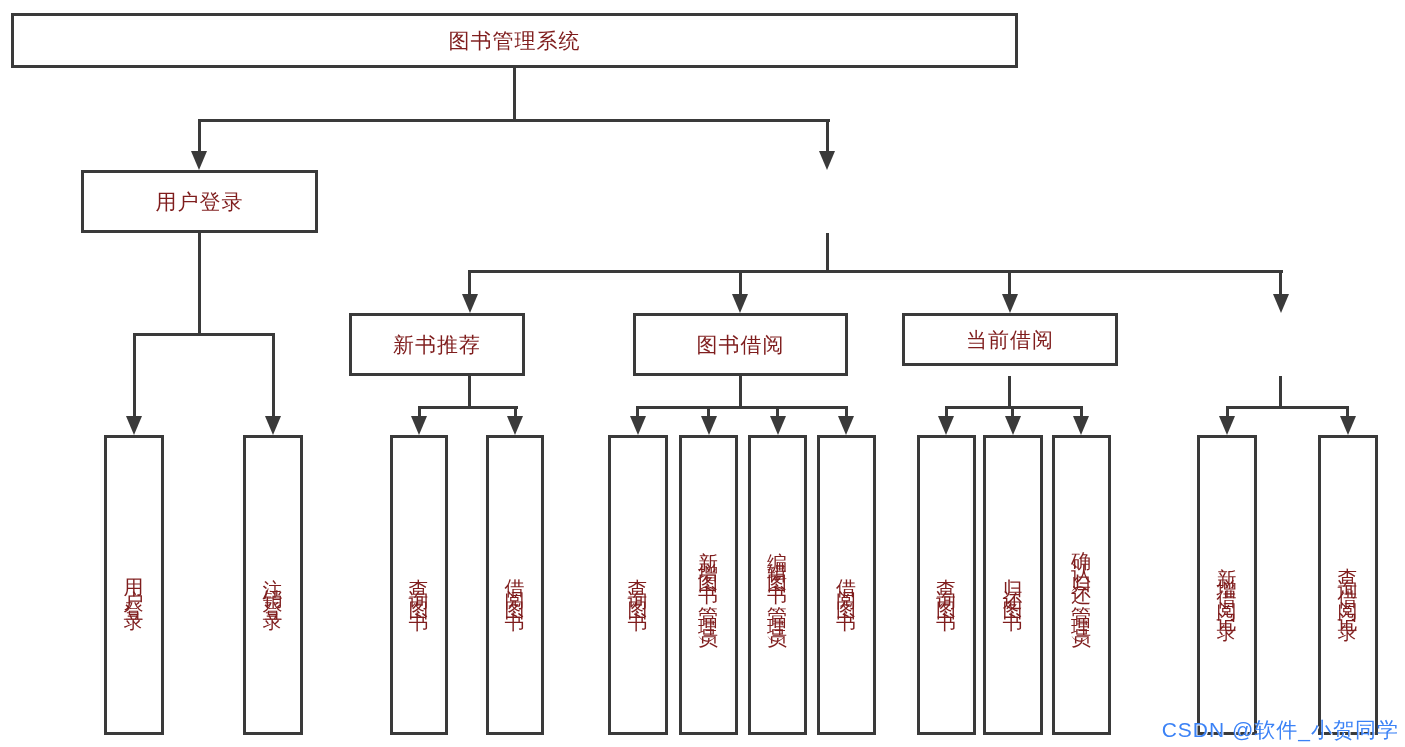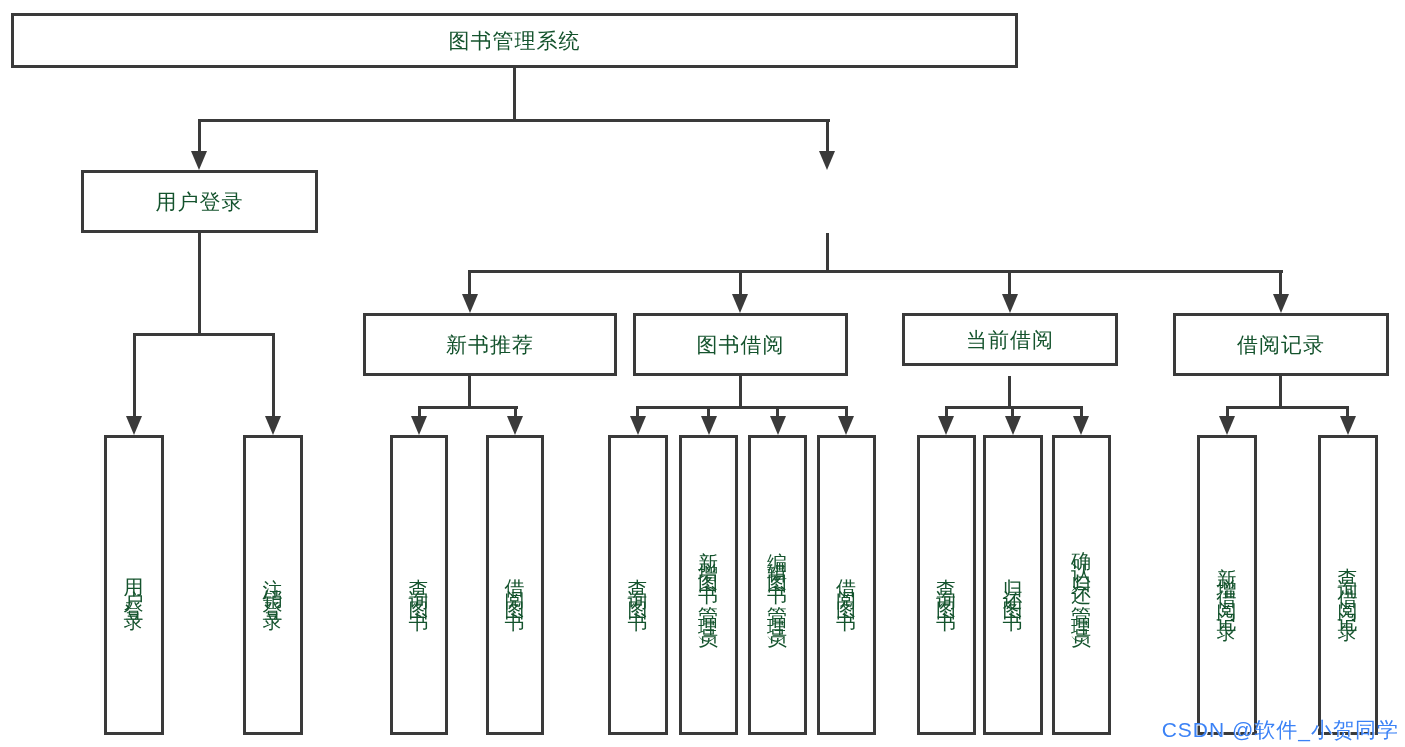--- a/index.html
+++ b/index.html
@@ -3,21 +3,21 @@
 <meta charset="utf-8">
 <style>
   html,body{margin:0;padding:0;background:#ffffff;}
   .canvas{
     position:relative;width:1405px;height:747px;background:#ffffff;
     font-family:"Liberation Sans","DejaVu Sans",sans-serif;overflow:hidden;
   }
   .node{
     position:absolute;box-sizing:border-box;background:#ffffff;
     border:3px solid #3a3a3a;display:flex;align-items:center;justify-content:center;
-    font-size:21px;color:#14532d;letter-spacing:1px;white-space:nowrap;
+    font-size:21px;color:#7f1d1d;letter-spacing:1px;white-space:nowrap;
   }
   .vnode{font-size:20px;}
   .vtext{
     writing-mode:vertical-rl;text-orientation:mixed;
     letter-spacing:11px;line-height:1;display:block;
   }
   .line{position:absolute;background:#3a3a3a;}
   .arrow{
     position:absolute;width:0;height:0;
     border-left:8px solid transparent;border-right:8px solid transparent;
@@ -59,31 +59,28 @@
   <div class="line" style="left:468px;top:270px;width:815px;height:3px"></div>
   <div class="line" style="left:468px;top:270px;width:3px;height:26px"></div>
   <div class="arrow" style="left:462px;top:294px"></div>
   <div class="line" style="left:739px;top:270px;width:3px;height:26px"></div>
   <div class="arrow" style="left:732px;top:294px"></div>
   <div class="line" style="left:1008px;top:270px;width:3px;height:26px"></div>
   <div class="arrow" style="left:1002px;top:294px"></div>
   <div class="line" style="left:1279px;top:270px;width:3px;height:26px"></div>
   <div class="arrow" style="left:1273px;top:294px"></div>
 
-  <div class="node" style="left:363px;top:313px;width:254px;height:63px">
+  <div class="node" style="left:349px;top:313px;width:176px;height:63px">
     <span>新书推荐</span>
   </div>
   <div class="node" style="left:633px;top:313px;width:215px;height:63px">
     <span>图书借阅</span>
   </div>
   <div class="node" style="left:902px;top:313px;width:216px;height:53px">
     <span>当前借阅</span>
-  </div>
-  <div class="node" style="left:1173px;top:313px;width:216px;height:63px">
-    <span>借阅记录</span>
   </div>
 
   <div class="line" style="left:468px;top:376px;width:3px;height:33px"></div>
   <div class="line" style="left:418px;top:406px;width:100px;height:3px"></div>
   <div class="line" style="left:418px;top:406px;width:3px;height:12px"></div>
   <div class="arrow" style="left:411px;top:416px"></div>
   <div class="line" style="left:514px;top:406px;width:3px;height:12px"></div>
   <div class="arrow" style="left:507px;top:416px"></div>
 
   <div class="line" style="left:739px;top:376px;width:3px;height:33px"></div>

